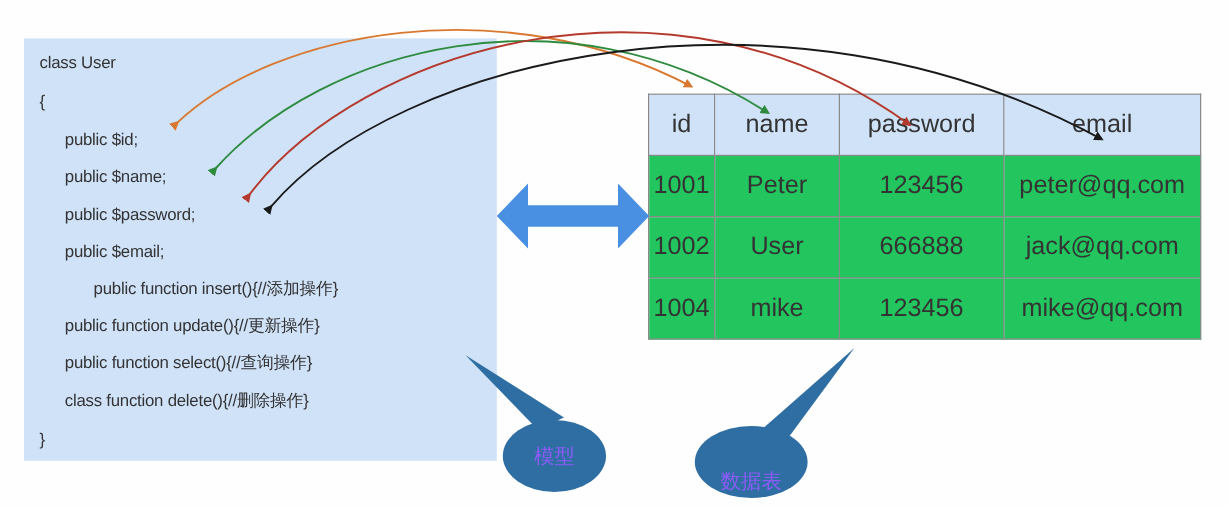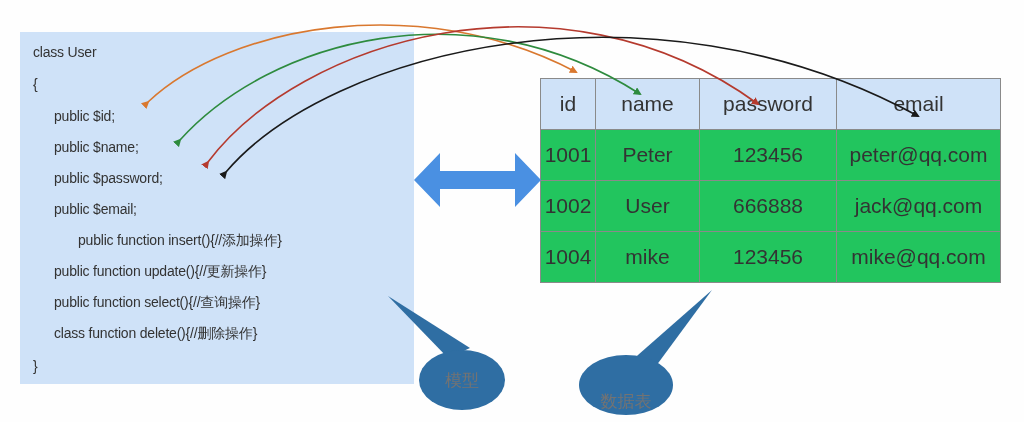--- a/index.html
+++ b/index.html
@@ -28,21 +28,21 @@
     height: 50px; font-weight: normal;
   }
   .db-table th { background: #cfe2f8; }
   .db-table td { background: #22c55e; }
   .c-id { width: 54px; }
   .c-name { width: 103px; }
   .c-pw { width: 136px; }
   .c-email { width: 163px; }
   svg.overlay { position: absolute; left: 0; top: 0; }
   .bubble-label {
-    position: absolute; color: #737373; font-size: 17px; text-align: center;
+    position: absolute; color: #8b5cf6; font-size: 17px; text-align: center;
     width: 90px;
   }
 </style>
 </head>
 <body>
 
 <div class="code-box"></div>
 <div class="code-line" style="left:33px; top:40px;">class User</div>
 <div class="code-line" style="left:33px; top:72px;">{</div>
 <div class="code-line" style="left:54px; top:104px;">public $id;</div>

